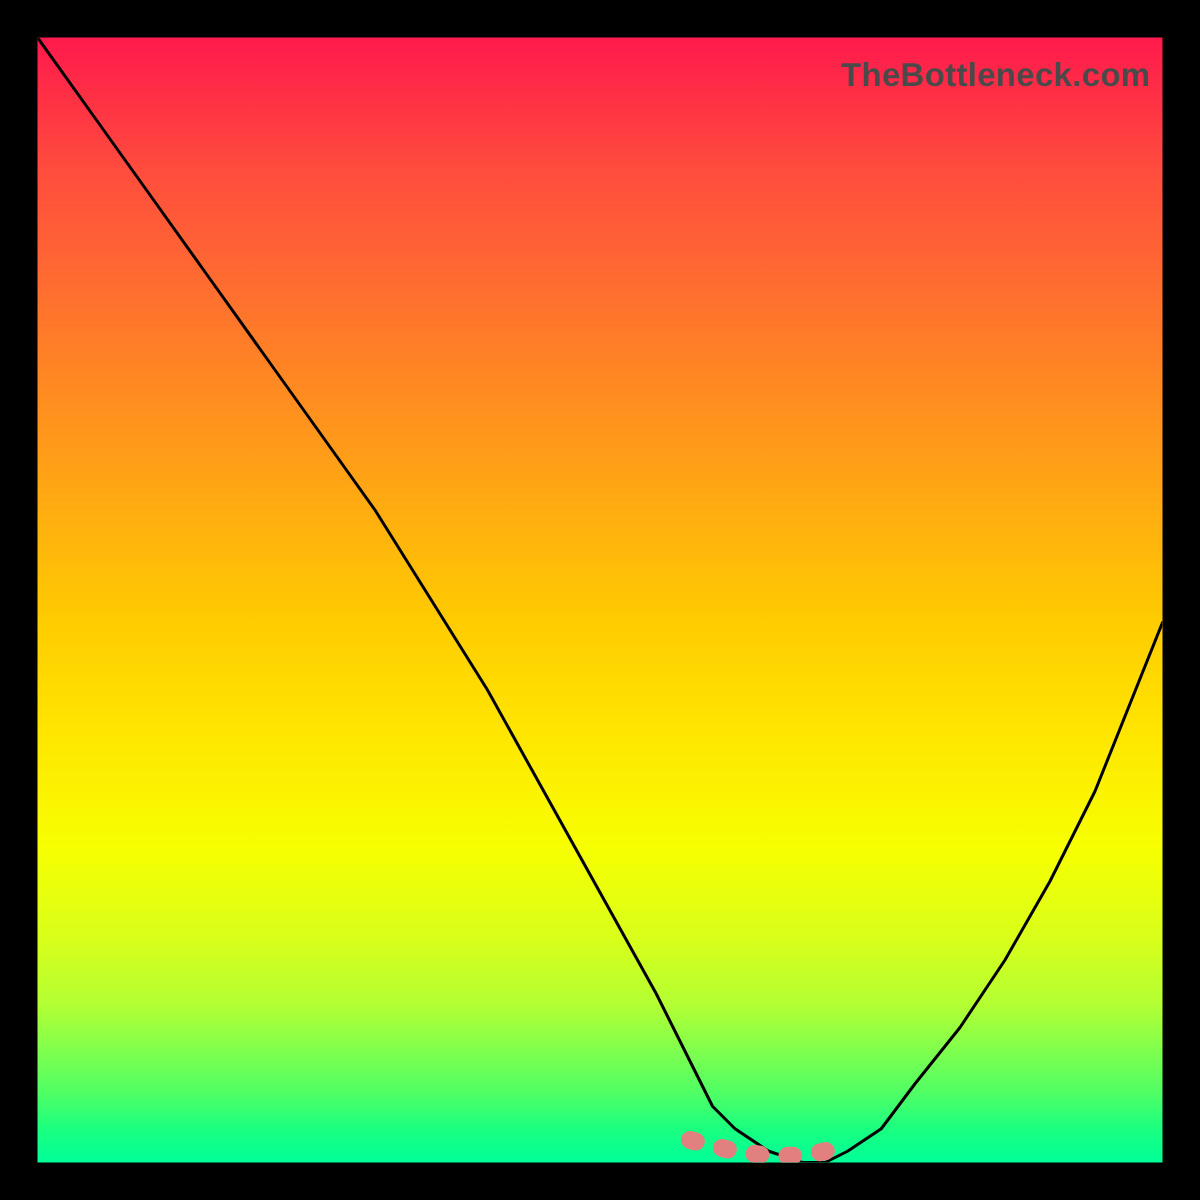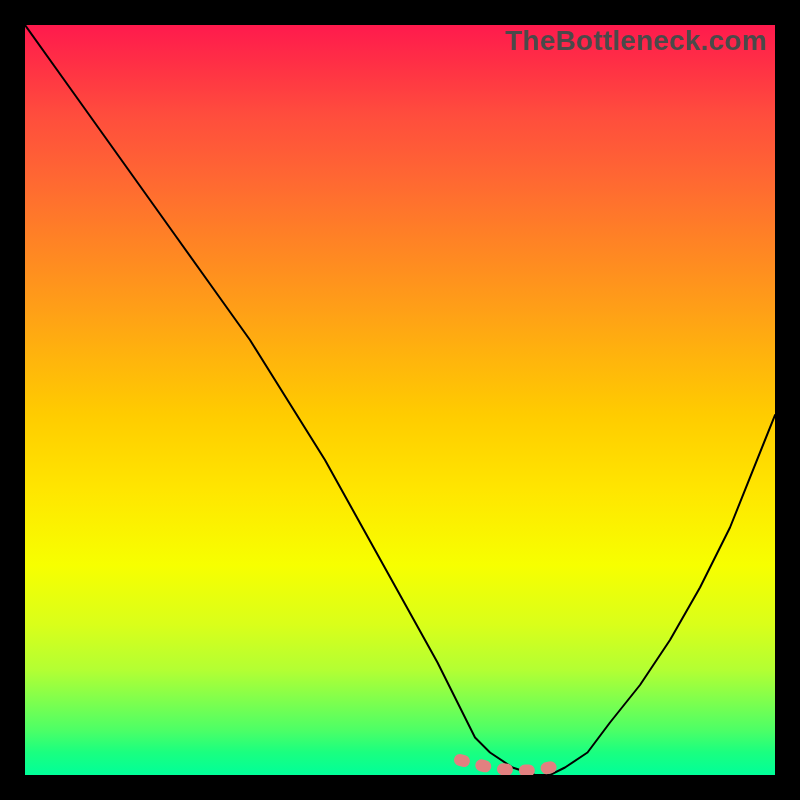--- a/index.html
+++ b/index.html
@@ -37,24 +37,24 @@
       #d9ff1a 80%,
       #b3ff33 86%,
       #80ff4d 90%,
       #4dff66 94%,
       #1aff80 97%,
       #00ff99 100%
     );
   }
   .watermark {
     position: absolute;
-    top: 0;
+    top: 12px;
     right: 8px;
     color: #4a4a4a;
-    font-size: 28px;
+    font-size: 22px;
     font-weight: 600;
     letter-spacing: 0.2px;
     user-select: none;
   }
   svg.curves {
     position: absolute;
     inset: 0;
     width: 100%;
     height: 100%;
   }

